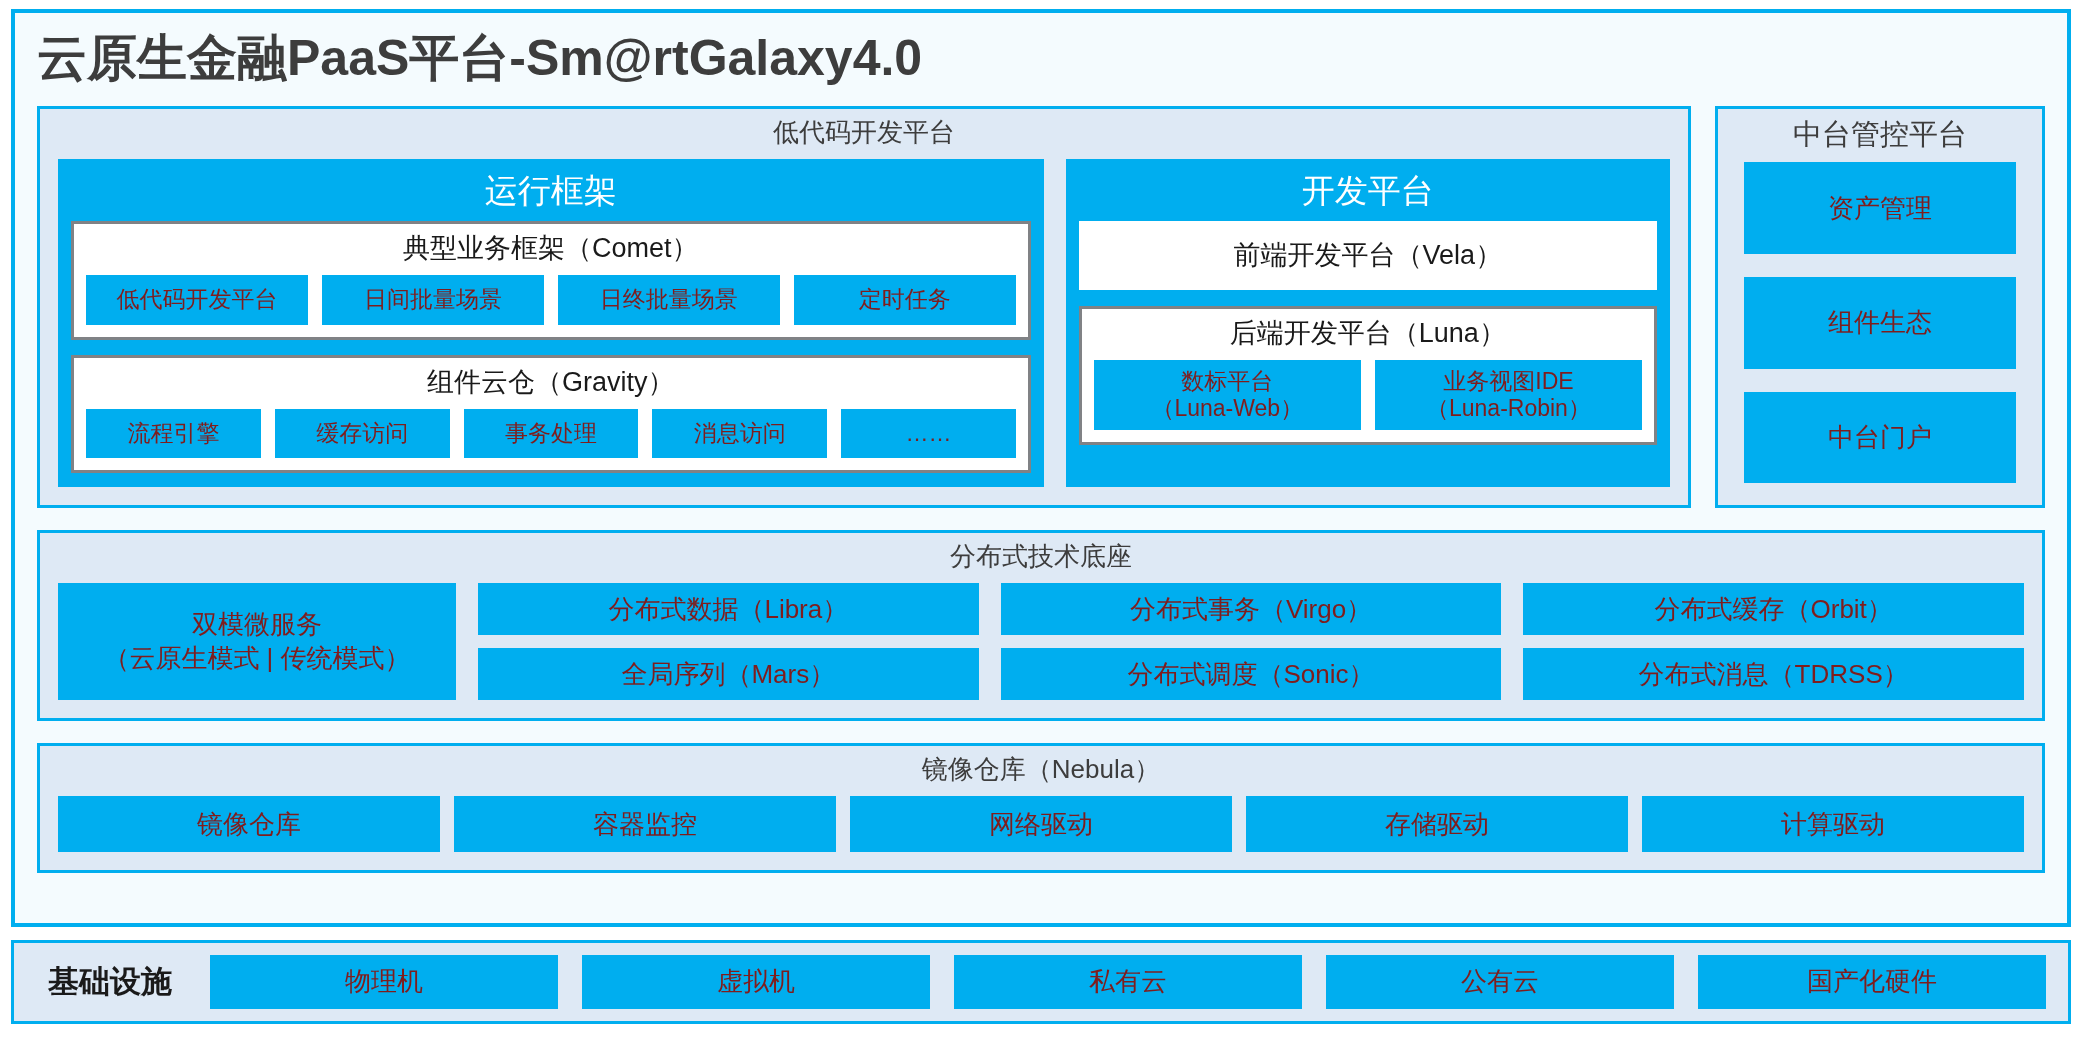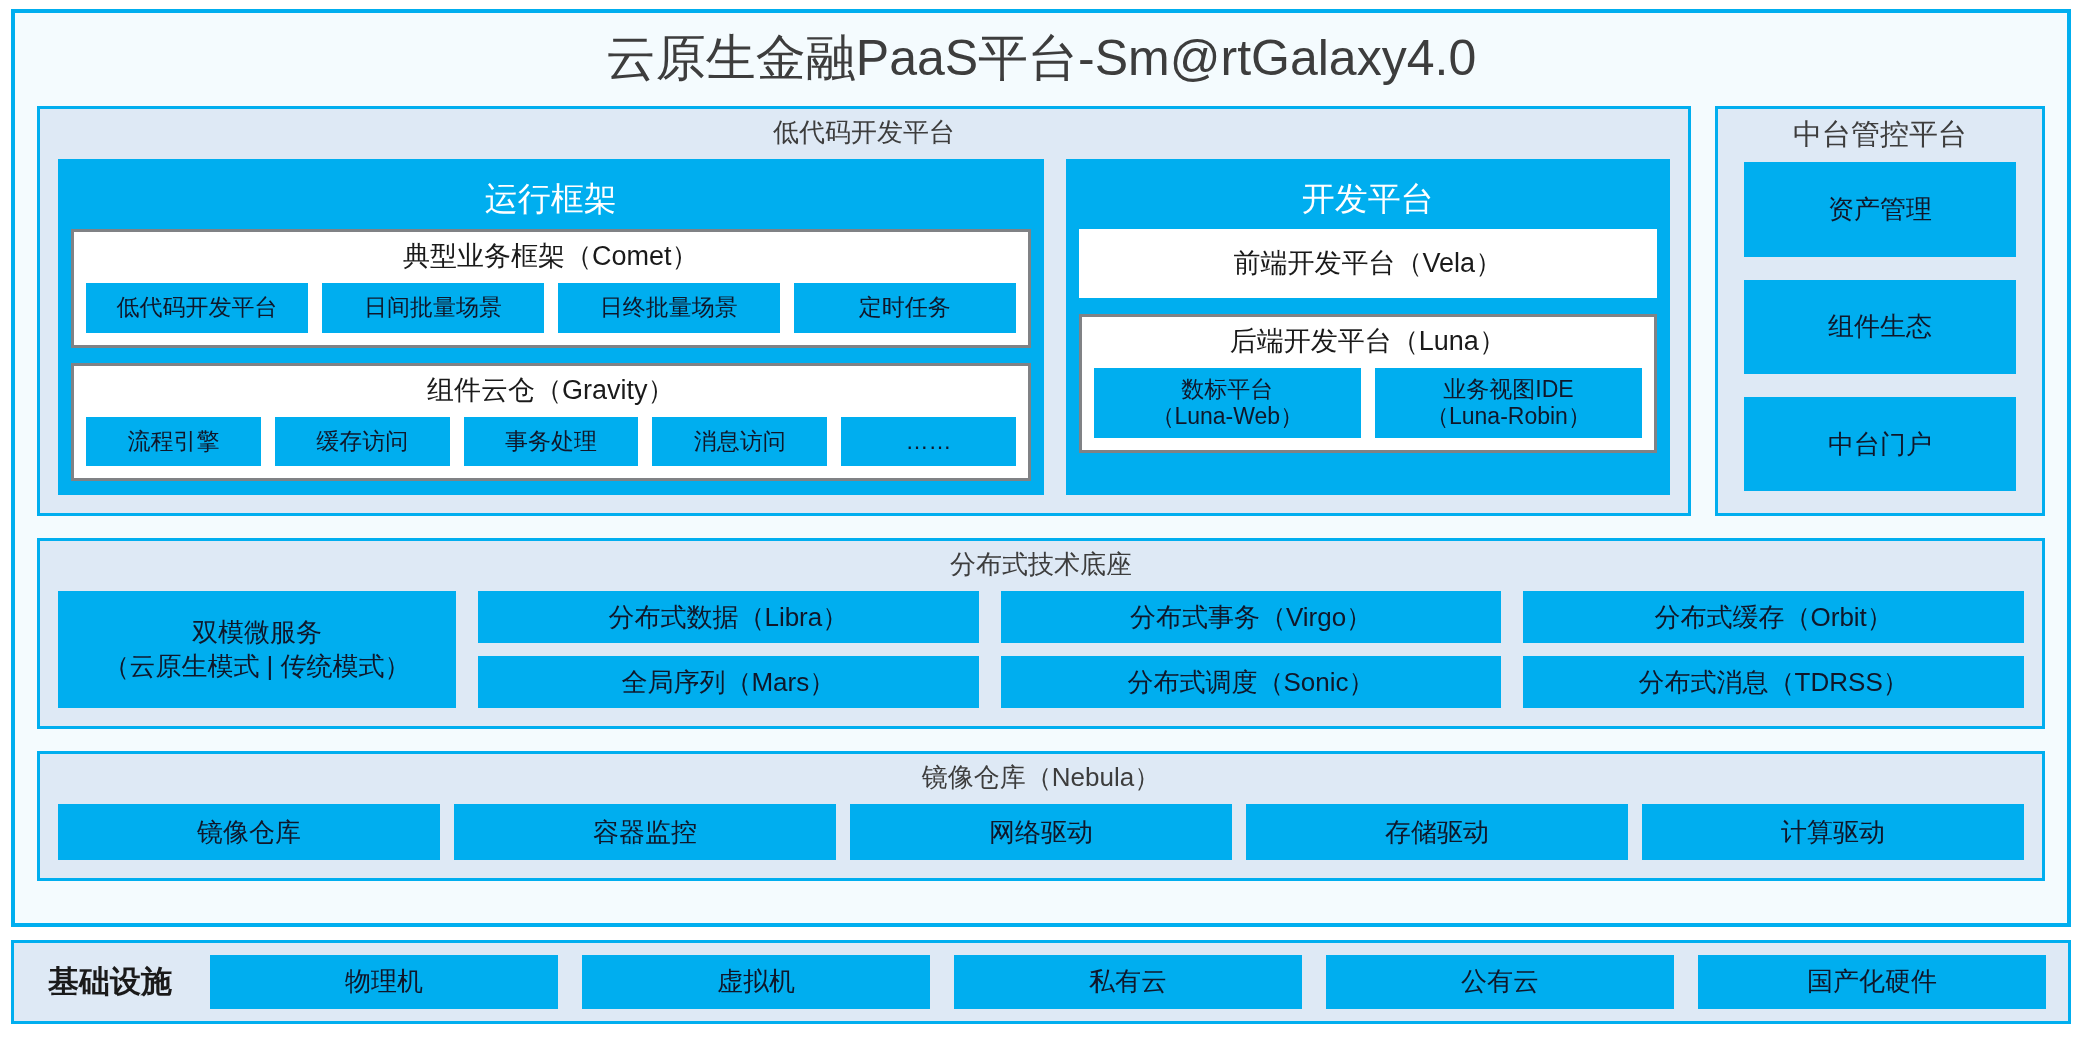--- a/index.html
+++ b/index.html
@@ -19,24 +19,23 @@
     border:4px solid #00AEEF;
     background:#F4FBFE;
     box-sizing:border-box;
     padding:0 22px 22px 22px;
     display:flex;flex-direction:column;
     flex:0 0 auto;
     height:918px;
   }
 
   .main-title{
-    text-align:center;
     font-size:50px;
     color:#3D3D3D;
-    font-weight:400;
+    font-weight:700;
     letter-spacing:0px;
     padding:18px 0 20px 0;
     line-height:1.1;
   }
 
   
   .row-top{display:flex;gap:24px;align-items:stretch;}
   .panel{
     border:3px solid #00AEEF;
     background:#DEE9F5;
@@ -49,41 +48,41 @@
   }
   .panel-title.small{font-size:29px;}
 
   .lowcode{flex:1 1 auto;padding:0 18px 18px 18px;}
   .lowcode-inner{display:flex;gap:22px;align-items:stretch;}
 
   
   .blueblock{
     background:#00AEEF;box-sizing:border-box;
     display:flex;flex-direction:column;
-    padding:12px 13px 14px 13px;
+    padding:4px 13px 14px 13px;
   }
   .blueblock-title{
     color:#ffffff;font-size:33px;text-align:center;font-weight:400;
     padding:10px 0 12px 0;line-height:1.1;
   }
   .runtime{flex:1 1 62%;}
   .devplat{flex:1 1 38%;}
 
   
   .whitecard{
     background:#ffffff;border:3px solid #808285;box-sizing:border-box;
     padding:0 12px 12px 12px;
   }
   .whitecard-title{
     text-align:center;font-size:27px;color:#1A1A1A;font-weight:400;
     padding:9px 0 11px 0;line-height:1.15;
   }
   .chip-row{display:flex;gap:14px;}
   .chip{
-    background:#00AEEF;color:#0f172a;font-size:23px;
+    background:#00AEEF;color:#7f1d1d;font-size:23px;
     text-align:center;display:flex;align-items:center;justify-content:center;
     flex:1 1 0;padding:11px 4px;line-height:1.2;box-sizing:border-box;
     min-height:48px;
   }
   .chip.two-line{flex-direction:column;line-height:1.18;padding:8px 4px;}
   .chip .l2{display:block;}
 
   .vela{
     background:#ffffff;box-sizing:border-box;
     text-align:center;font-size:27px;color:#1A1A1A;

